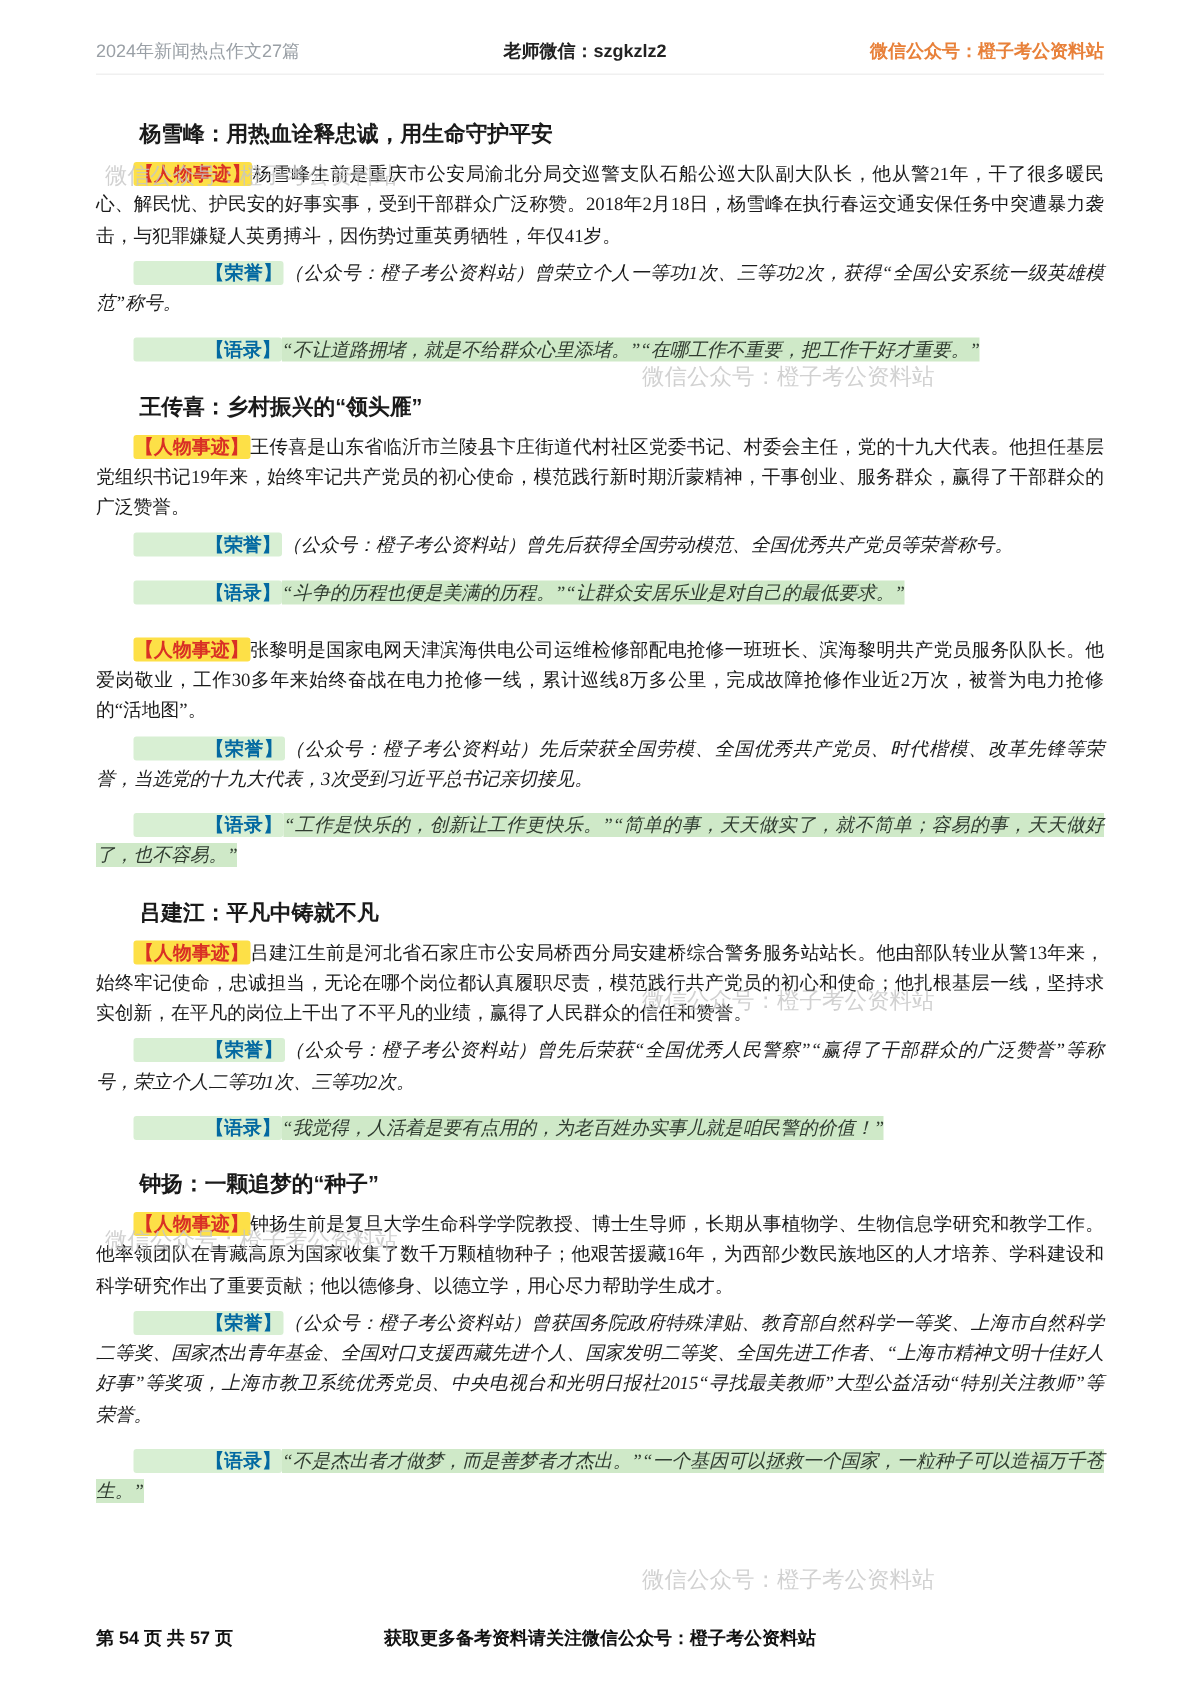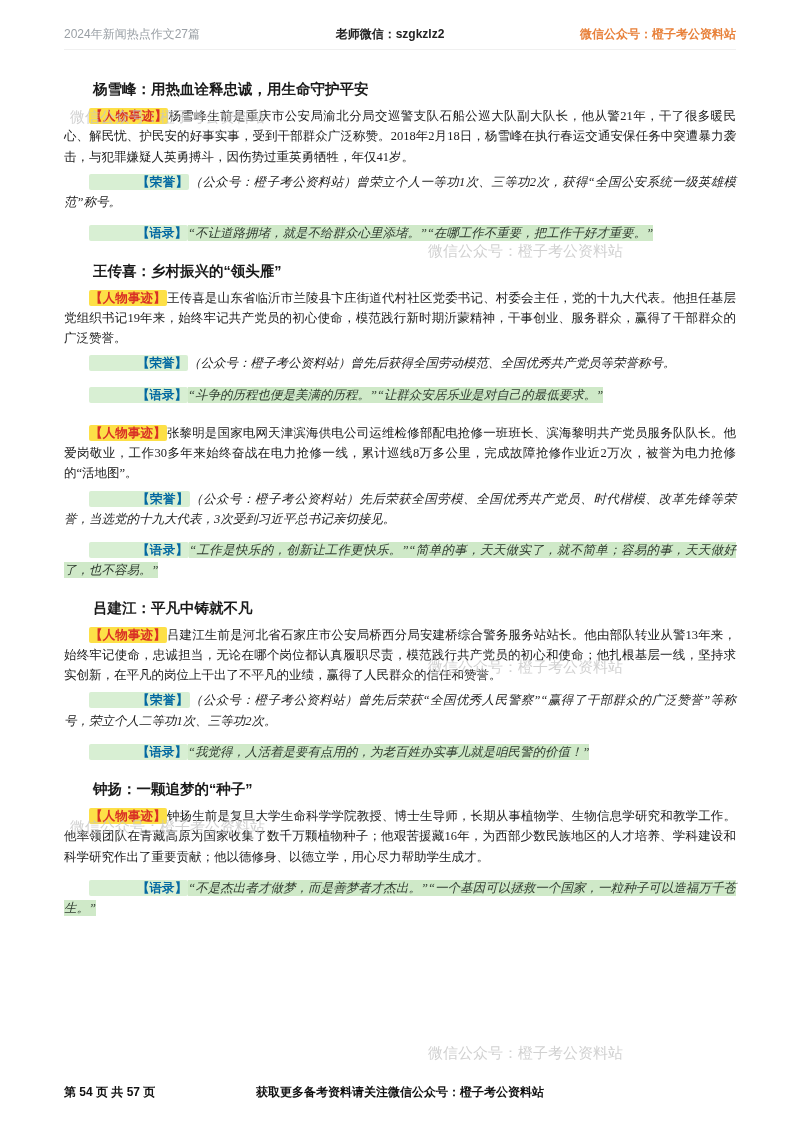--- a/index.html
+++ b/index.html
@@ -141,20 +141,23 @@
       <p class="para quote-para">
         <span class="label label-green">【语录】</span><span class="quote-text">“我觉得，人活着是要有点用的，为老百姓办实事儿就是咱民警的价值！”</span>
       </p>
     </section>
 
     <section class="entry">
       <h2>钟扬：一颗追梦的“种子”</h2>
       <p class="para">
         <span class="label label-red">【人物事迹】</span><span>钟扬生前是复旦大学生命科学学院教授、博士生导师，长期从事植物学、生物信息学研究和教学工作。他率领团队在青藏高原为国家收集了数千万颗植物种子；他艰苦援藏16年，为西部少数民族地区的人才培养、学科建设和科学研究作出了重要贡献；他以德修身、以德立学，用心尽力帮助学生成才。</span>
       </p>
+      <p class="para">
+        <span class="label label-green">【荣誉】</span><span class="honor-text">（公众号：橙子考公资料站）曾获国务院政府特殊津贴、教育部自然科学一等奖、上海市自然科学二等奖、国家杰出青年基金、全国对口支援西藏先进个人、国家发明二等奖、全国先进工作者、“上海市精神文明十佳好人好事”等奖项，上海市教卫系统优秀党员、中央电视台和光明日报社2015“寻找最美教师”大型公益活动“特别关注教师”等荣誉。</span>
+      </p>
       <p class="para quote-para">
         <span class="label label-green">【语录】</span><span class="quote-text">“不是杰出者才做梦，而是善梦者才杰出。”“一个基因可以拯救一个国家，一粒种子可以造福万千苍生。”</span>
       </p>
     </section>
 
   </div>
 
   <div class="footer">
     <span class="page-num">第 54 页 共 57 页</span>
     <span class="footer-center">获取更多备考资料请关注微信公众号：橙子考公资料站</span>

